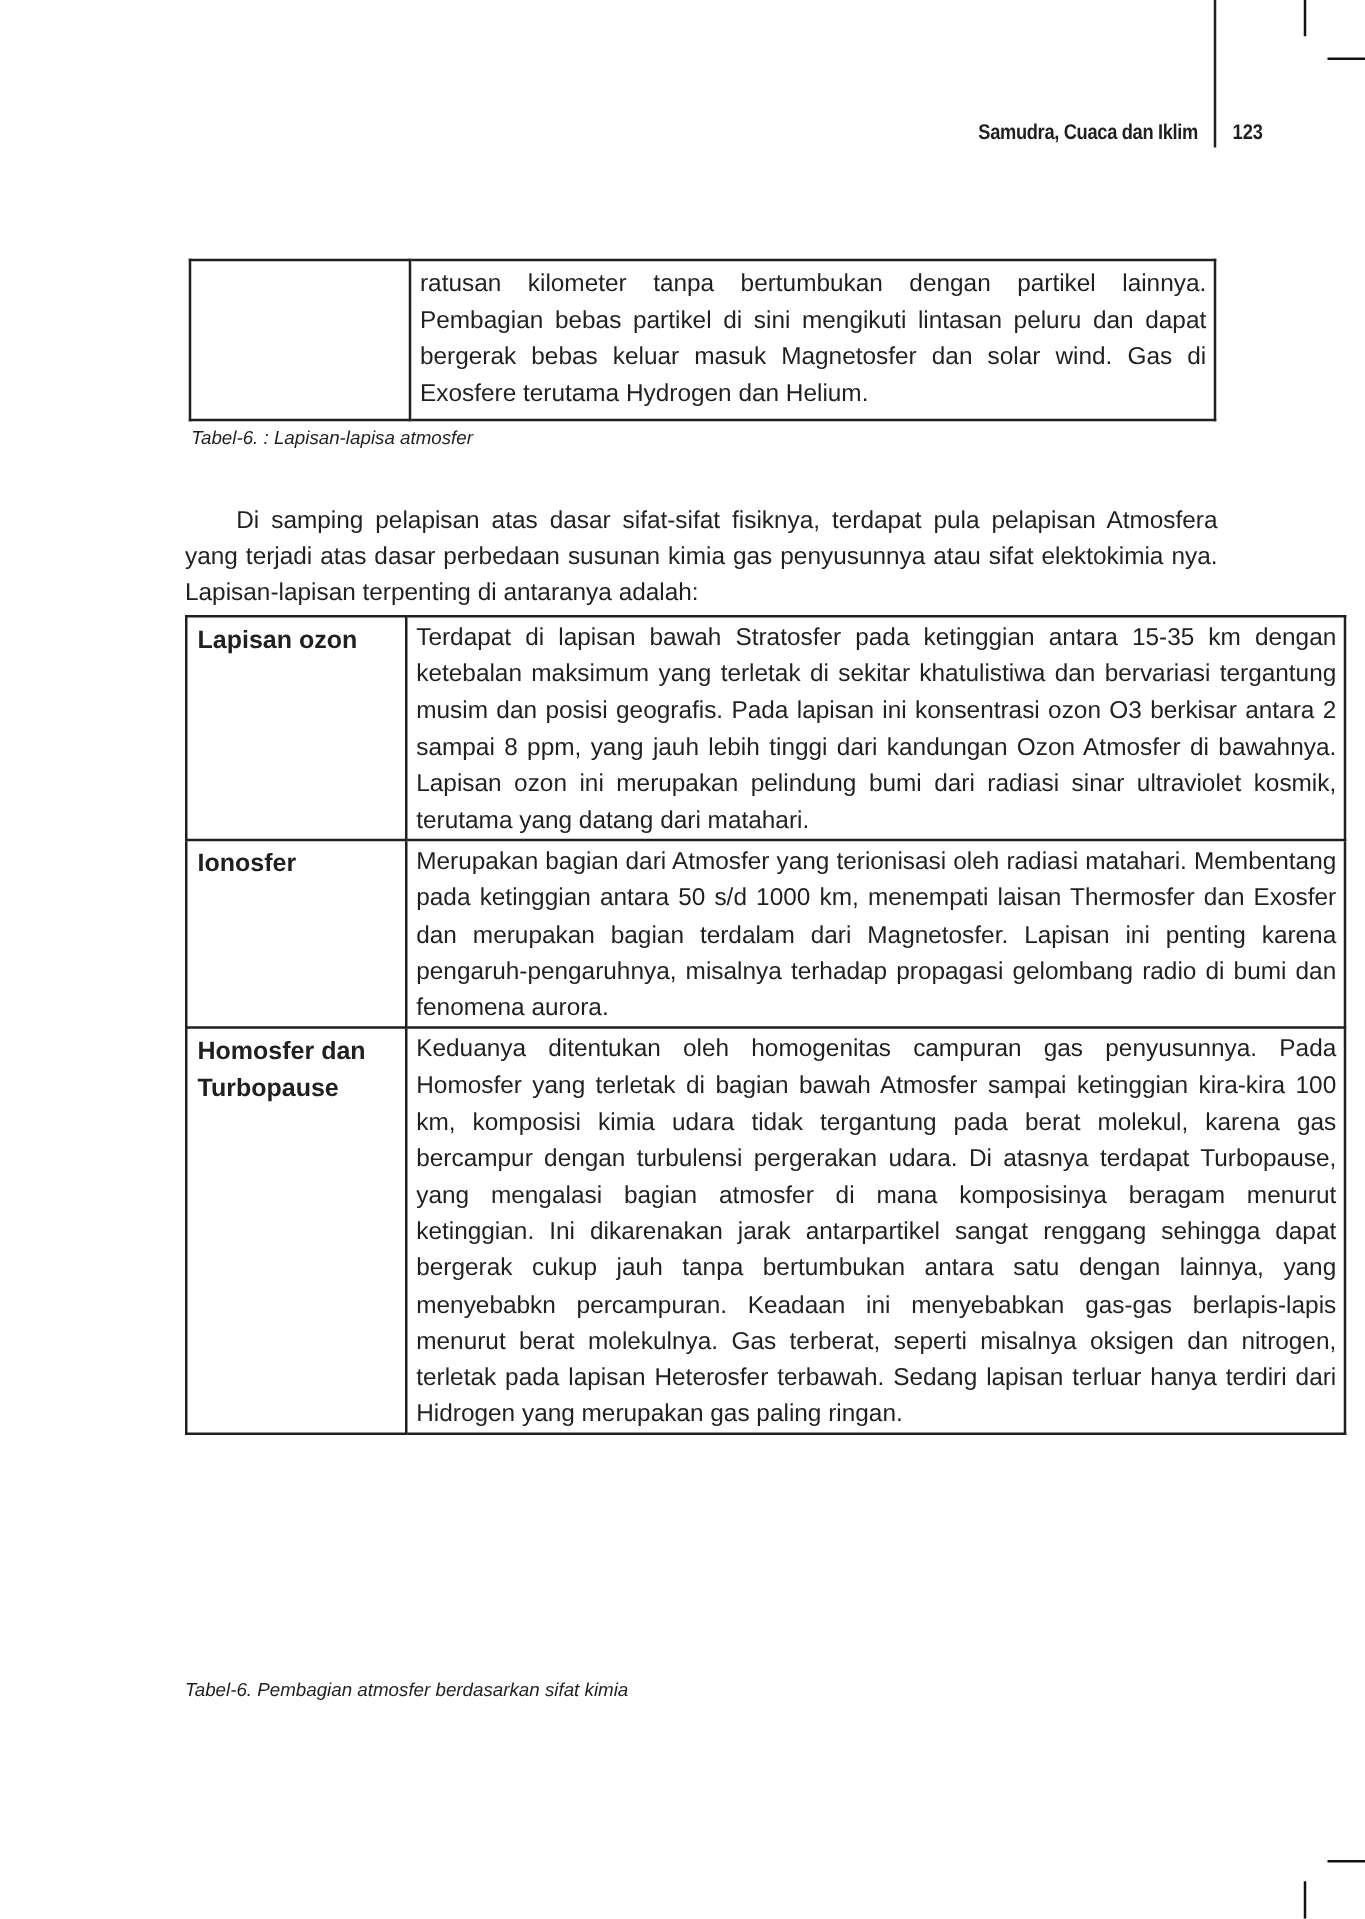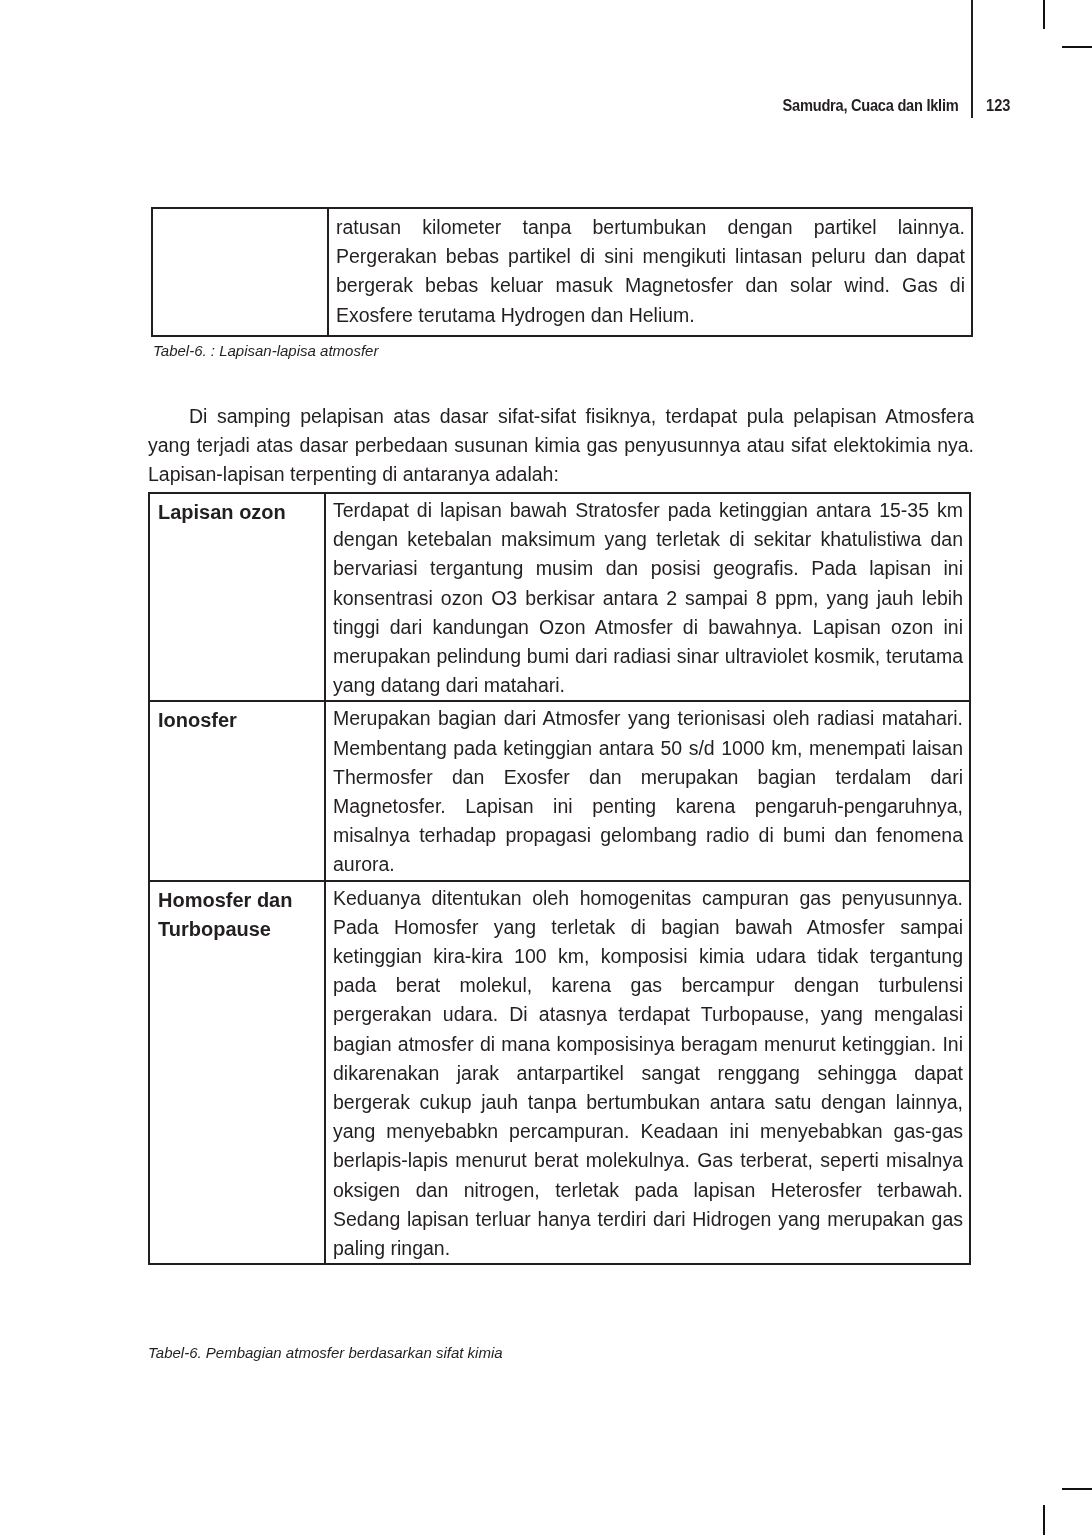--- a/index.html
+++ b/index.html
@@ -28,21 +28,21 @@
   table.doc td { border: 2px solid #231f20; vertical-align: top; }
   table.doc td.term {
     font-weight: bold; font-size: 20px; padding: 4px 8px 0 8px; line-height: 29.5px;
   }
   table.doc td.desc { padding: 2px 6px 0 7px; text-align: justify; }
 
   #table1 { left: 151px; top: 207px; width: 822px; }
   #table1 td.term { width: 158px; }
   #table1 td.desc { height: 122px; padding-top: 4px; }
 
-  #table2 { left: 148px; top: 492px; width: 823px; }
+  #table2 { left: 148px; top: 492px; width: 929px; }
   #table2 td.term { width: 158px; }
 
   .caption {
     position: absolute; font-size: 15px; color: #231f20;
   }
   #caption1 { left: 153px; top: 342px; font-style: italic; }
   #caption2 { left: 148px; top: 1308px; font-style: italic; margin-top: 36px; }
 
   .para {
     position: absolute; left: 148px; top: 390px; width: 826px;
@@ -60,21 +60,21 @@
 <div class="crop" style="left:1043px; top:1505px; width:2px; height:30px;"></div>
 
 <div class="header-title">Samudra, Cuaca dan Iklim</div>
 <div class="header-sep"></div>
 <div class="header-page">123</div>
 
 <table class="doc" id="table1">
   <tbody>
       <tr>
     <td class="term"></td>
-    <td class="desc">ratusan kilometer tanpa  bertumbukan dengan partikel lainnya. Pergerakan bebas partikel di sini mengikuti lintasan peluru dan dapat bergerak bebas keluar masuk Magnetosfer dan solar wind. Gas di Exosfere  terutama Hydrogen dan Helium.</td>
+    <td class="desc">ratusan kilometer tanpa  bertumbukan dengan partikel lainnya. Pembagian bebas partikel di sini mengikuti lintasan peluru dan dapat bergerak bebas keluar masuk Magnetosfer dan solar wind. Gas di Exosfere  terutama Hydrogen dan Helium.</td>
   </tr>
 </tbody>
   </table>
 <div class="caption" id="caption1">Tabel-6. : Lapisan-lapisa atmosfer</div>
 
 <div class="para">Di samping pelapisan atas dasar sifat-sifat fisiknya, terdapat pula pelapisan Atmosfera yang terjadi atas dasar perbedaan susunan kimia gas penyusunnya atau sifat elektokimia nya.  Lapisan-lapisan terpenting di antaranya adalah:</div>
 
 <table class="doc" id="table2">
   <tbody>
       <tr>

